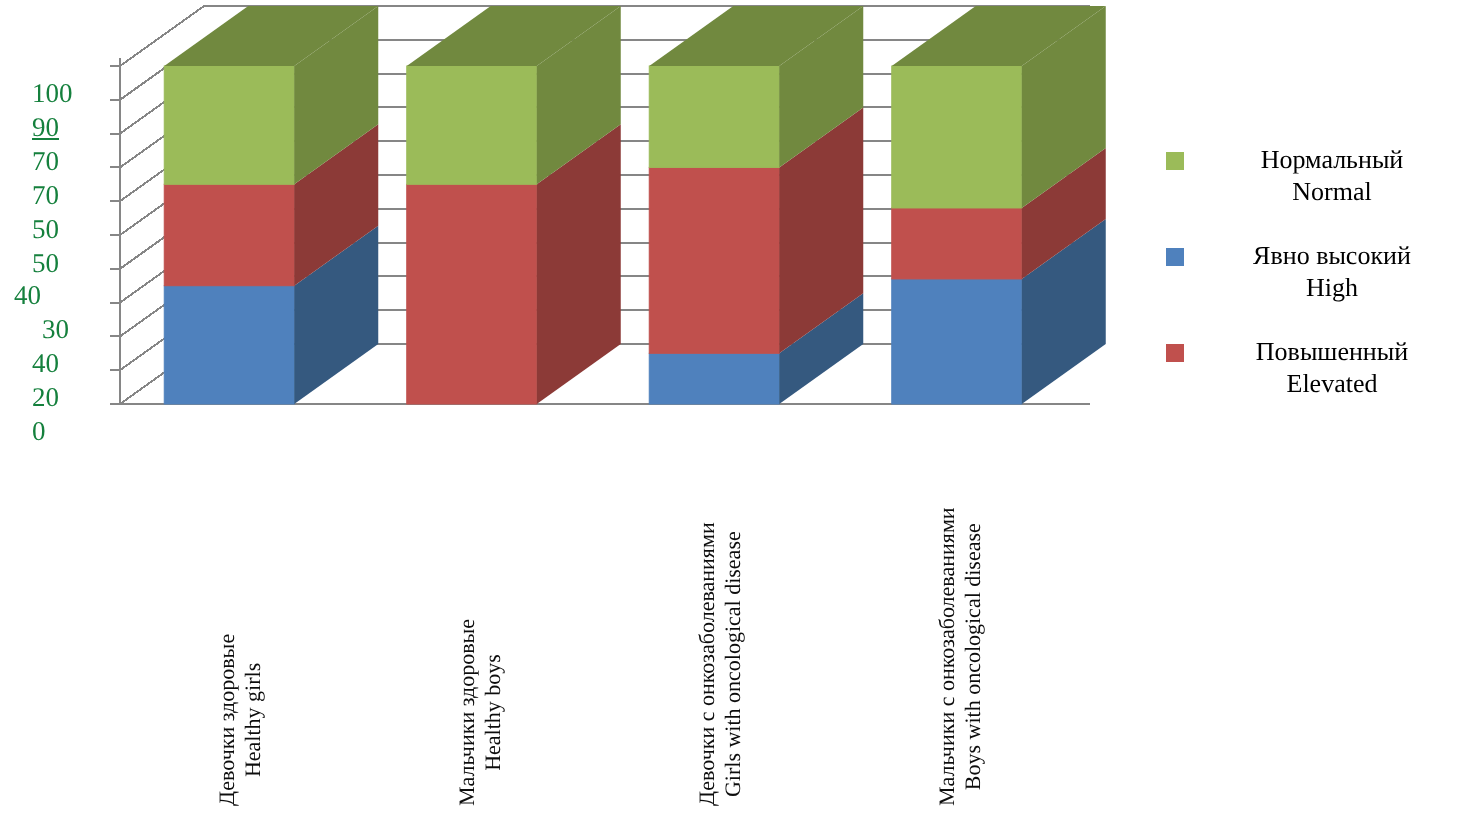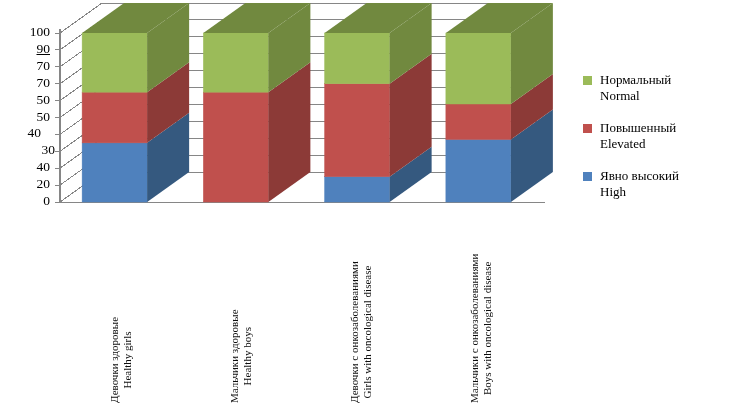--- a/index.html
+++ b/index.html
@@ -11,41 +11,42 @@
   }
   #stage{position:absolute;left:0;top:0;width:732px;height:420px;}
 
   
   
   #plotsvg{position:absolute;left:0;top:0;width:732px;height:420px;}
 
   
   .ytick{
     position:absolute;
-    width:34px;text-align:right;
-    font-size:13.5px;color:#000000;
+    width:34px;
+    font-size:13.5px;color:#15803d;
     line-height:10px;
+    margin-top:15px;
   }
 
   
   .catlab{
     position:absolute;
     transform-origin:left top;
     transform:rotate(-90deg);
     white-space:nowrap;
     font-size:11px;
     color:#0d0d0d;
     line-height:13px;
     text-align:center;
   }
   .catlab .l2{display:block;}
 
   
   #legend{
-    position:absolute;left:583px;top:72px;width:149px;
+    position:absolute;left:583px;top:72px;width:149px;text-align:center;
   }
   .legrow{
     position:relative;
     margin-bottom:16px;
     padding-left:17px;
     font-size:13px;
     line-height:16px;
     color:#000;
   }
   .legswatch{
@@ -149,24 +150,24 @@
       <div class="catlab" style="left: 468px; top: 403px;"><span class="l1">Мальчики с онкозаболеваниями</span><span class="l2">Boys with oncological disease</span></div>
     </div>
 
   <div id="legend">
       <div class="legrow">
         <span class="legswatch" style="background: rgb(155, 187, 89);"></span>
         <span class="ru">Нормальный</span>
         <span class="en">Normal</span>
       </div>
       <div class="legrow">
+        <span class="legswatch" style="background: rgb(79, 129, 189);"></span>
+        <span class="ru">Явно высокий</span>
+        <span class="en">High</span>
+      </div>
+      <div class="legrow">
         <span class="legswatch" style="background: rgb(192, 80, 77);"></span>
         <span class="ru">Повышенный</span>
         <span class="en">Elevated</span>
-      </div>
-      <div class="legrow">
-        <span class="legswatch" style="background: rgb(79, 129, 189);"></span>
-        <span class="ru">Явно высокий</span>
-        <span class="en">High</span>
       </div>
     </div>
 
 </div>
 
 </body></html>

